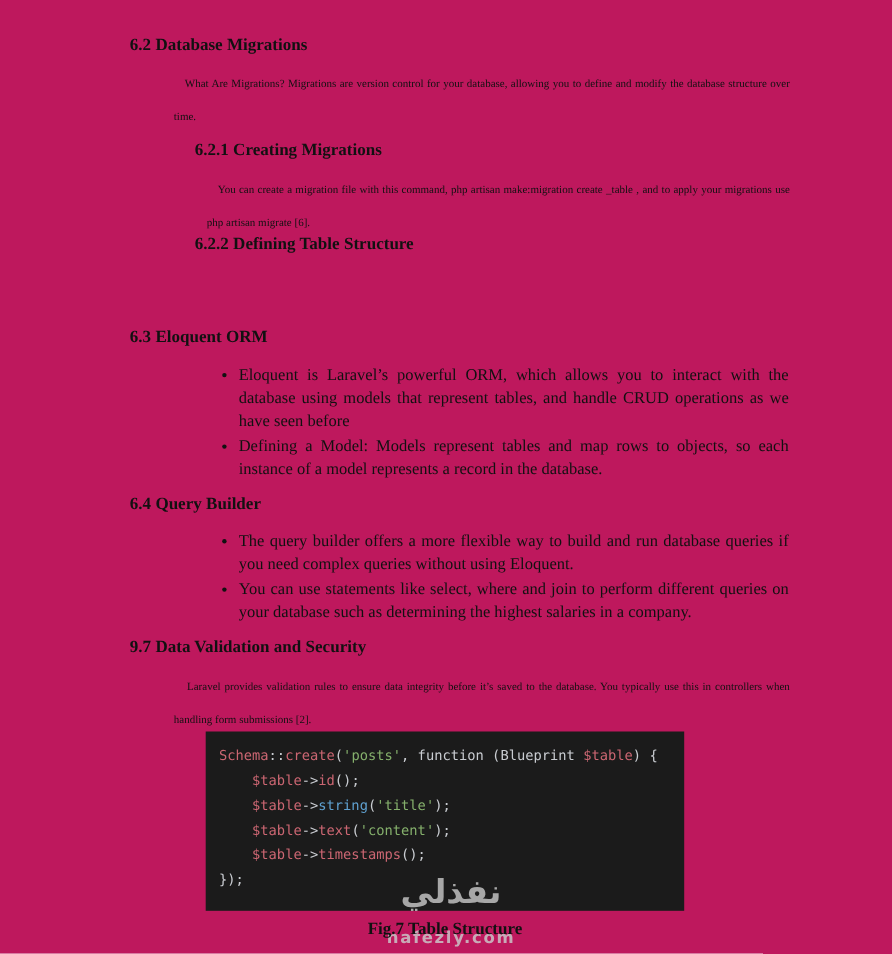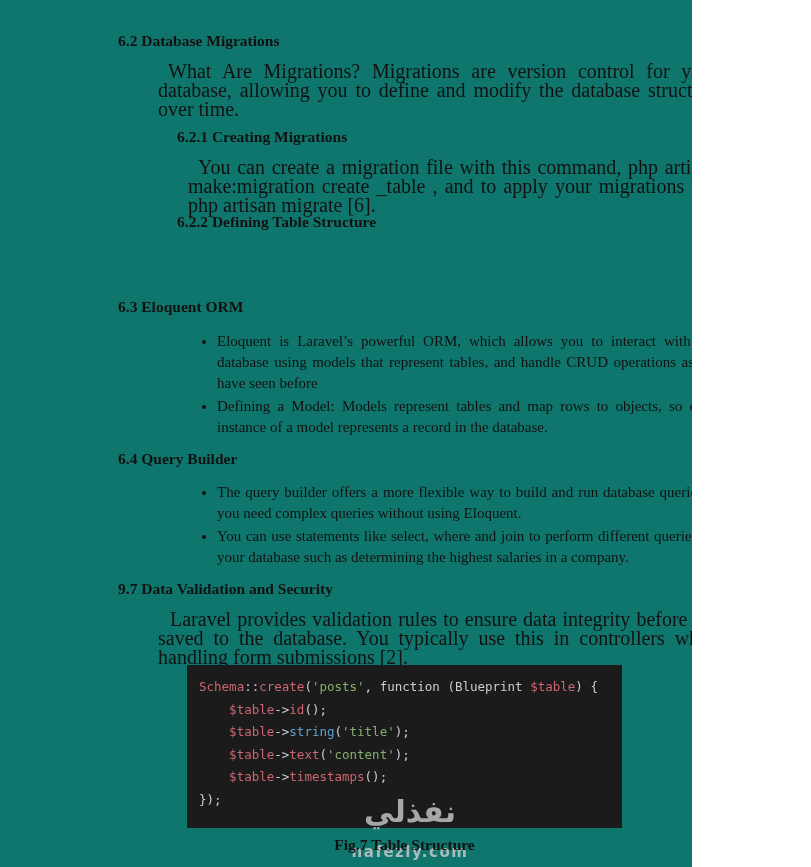--- a/index.html
+++ b/index.html
@@ -1,40 +1,40 @@
 <!DOCTYPE html>
 <html><head>
 <meta charset="utf-8">
 <style>
   html, body { margin: 0; padding: 0; background: #ffffff; }
   #page {
     position: relative;
-    width: 692px;
+    width: 811px;
     height: 867px;
-    background: #0f766e;
+    background: #be185d;
     overflow: hidden;
     font-family: "Liberation Serif", serif;
     color: #111111;
   }
   .abs { position: absolute; }
   h2.sec {
     font-size: 15.5px;
     font-weight: bold;
     margin: 0;
     white-space: nowrap;
   }
   h3.subsec {
     font-size: 15.5px;
     font-weight: bold;
     margin: 0;
     white-space: nowrap;
   }
   p.body {
-    font-size: 20px;
-    line-height: 19px;
+    font-size: 10px;
+    line-height: 30px;
     margin: 0;
     text-align: justify;
   }
   ul.bullets {
     margin: 0;
     padding-left: 29px;
     box-sizing: border-box;
     font-size: 15px;
     line-height: 21px;
     list-style: disc outside;

